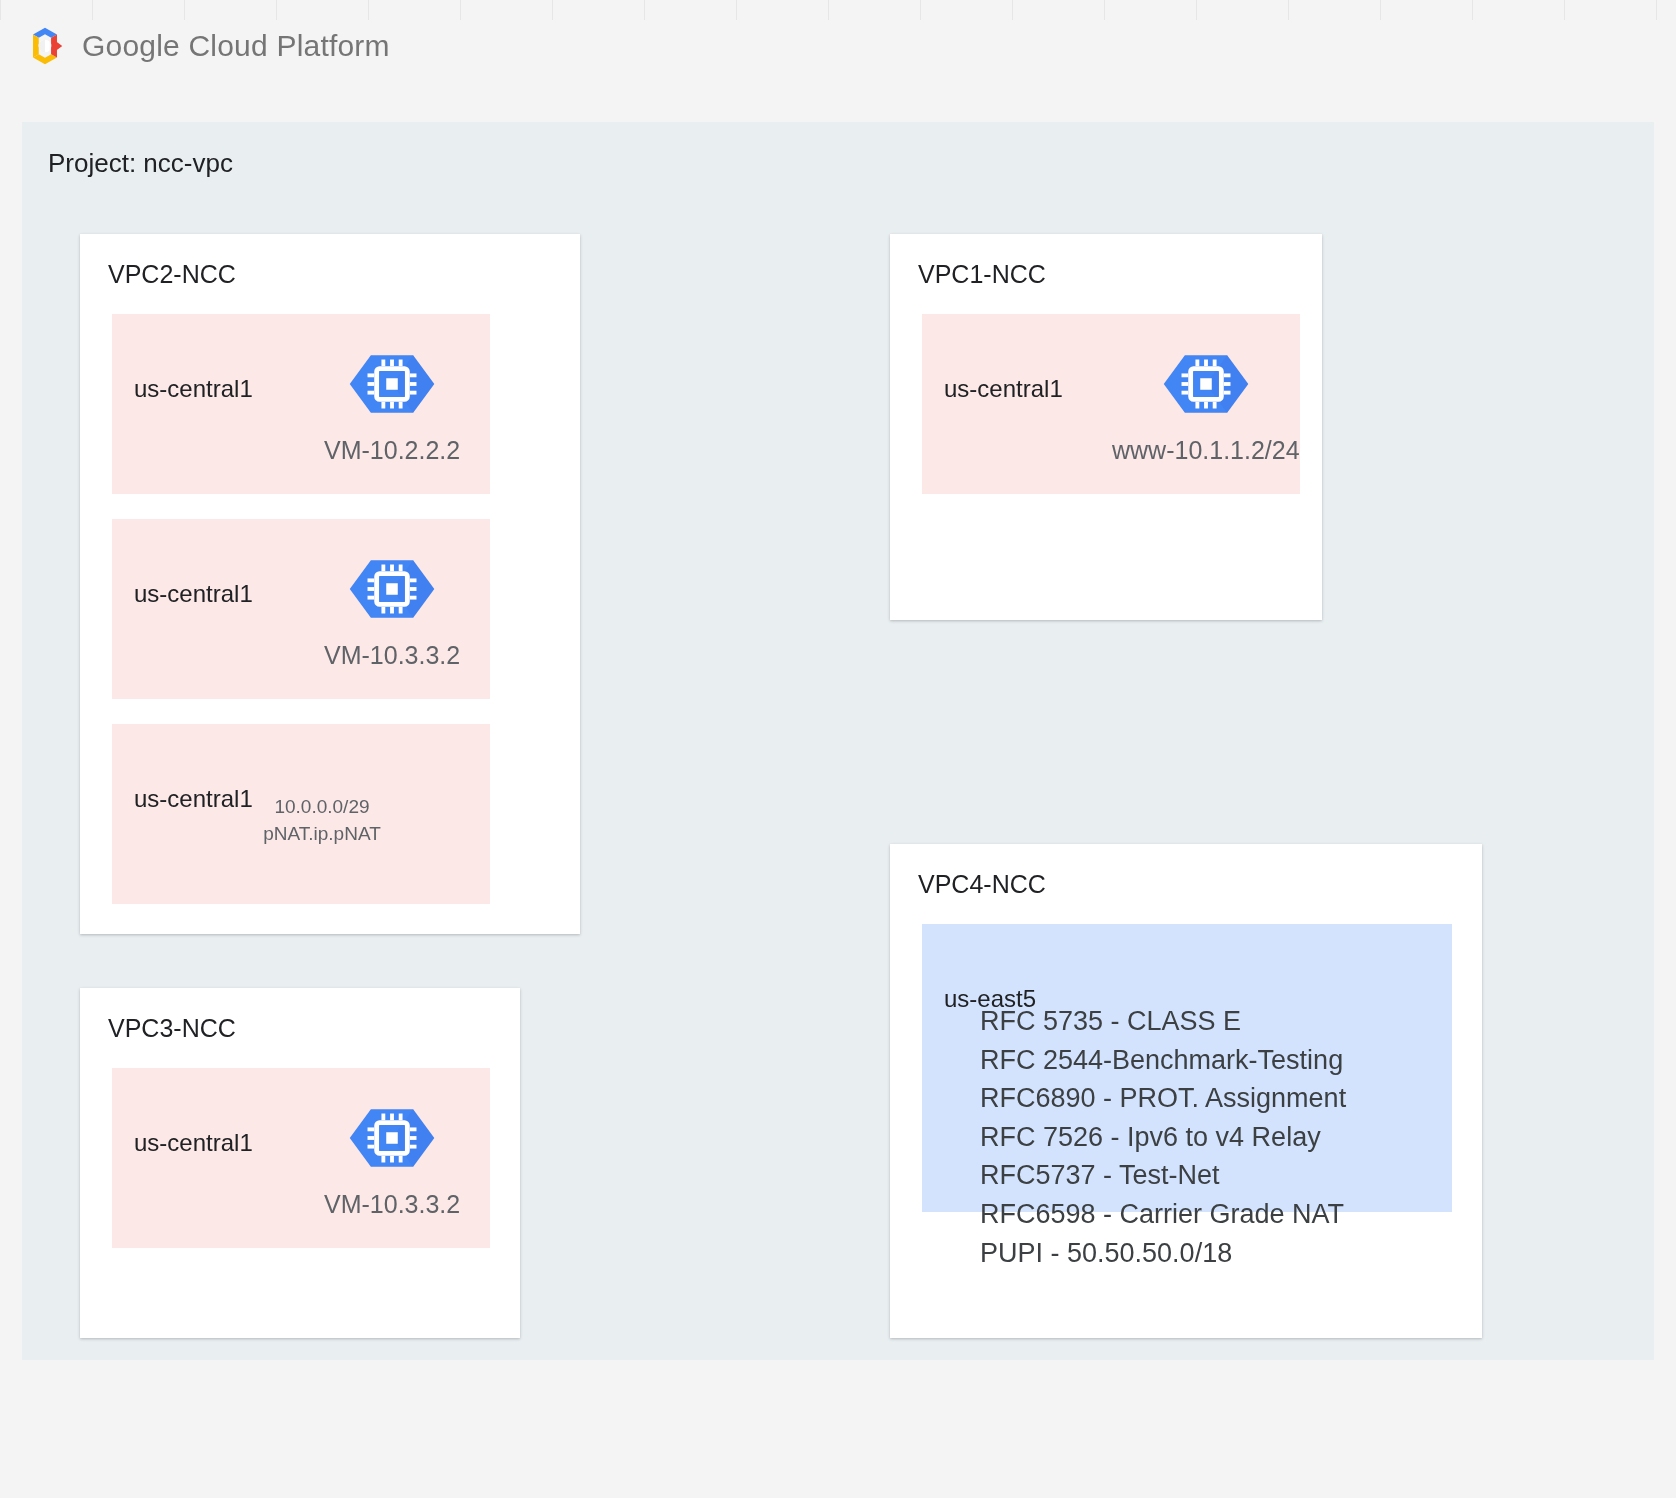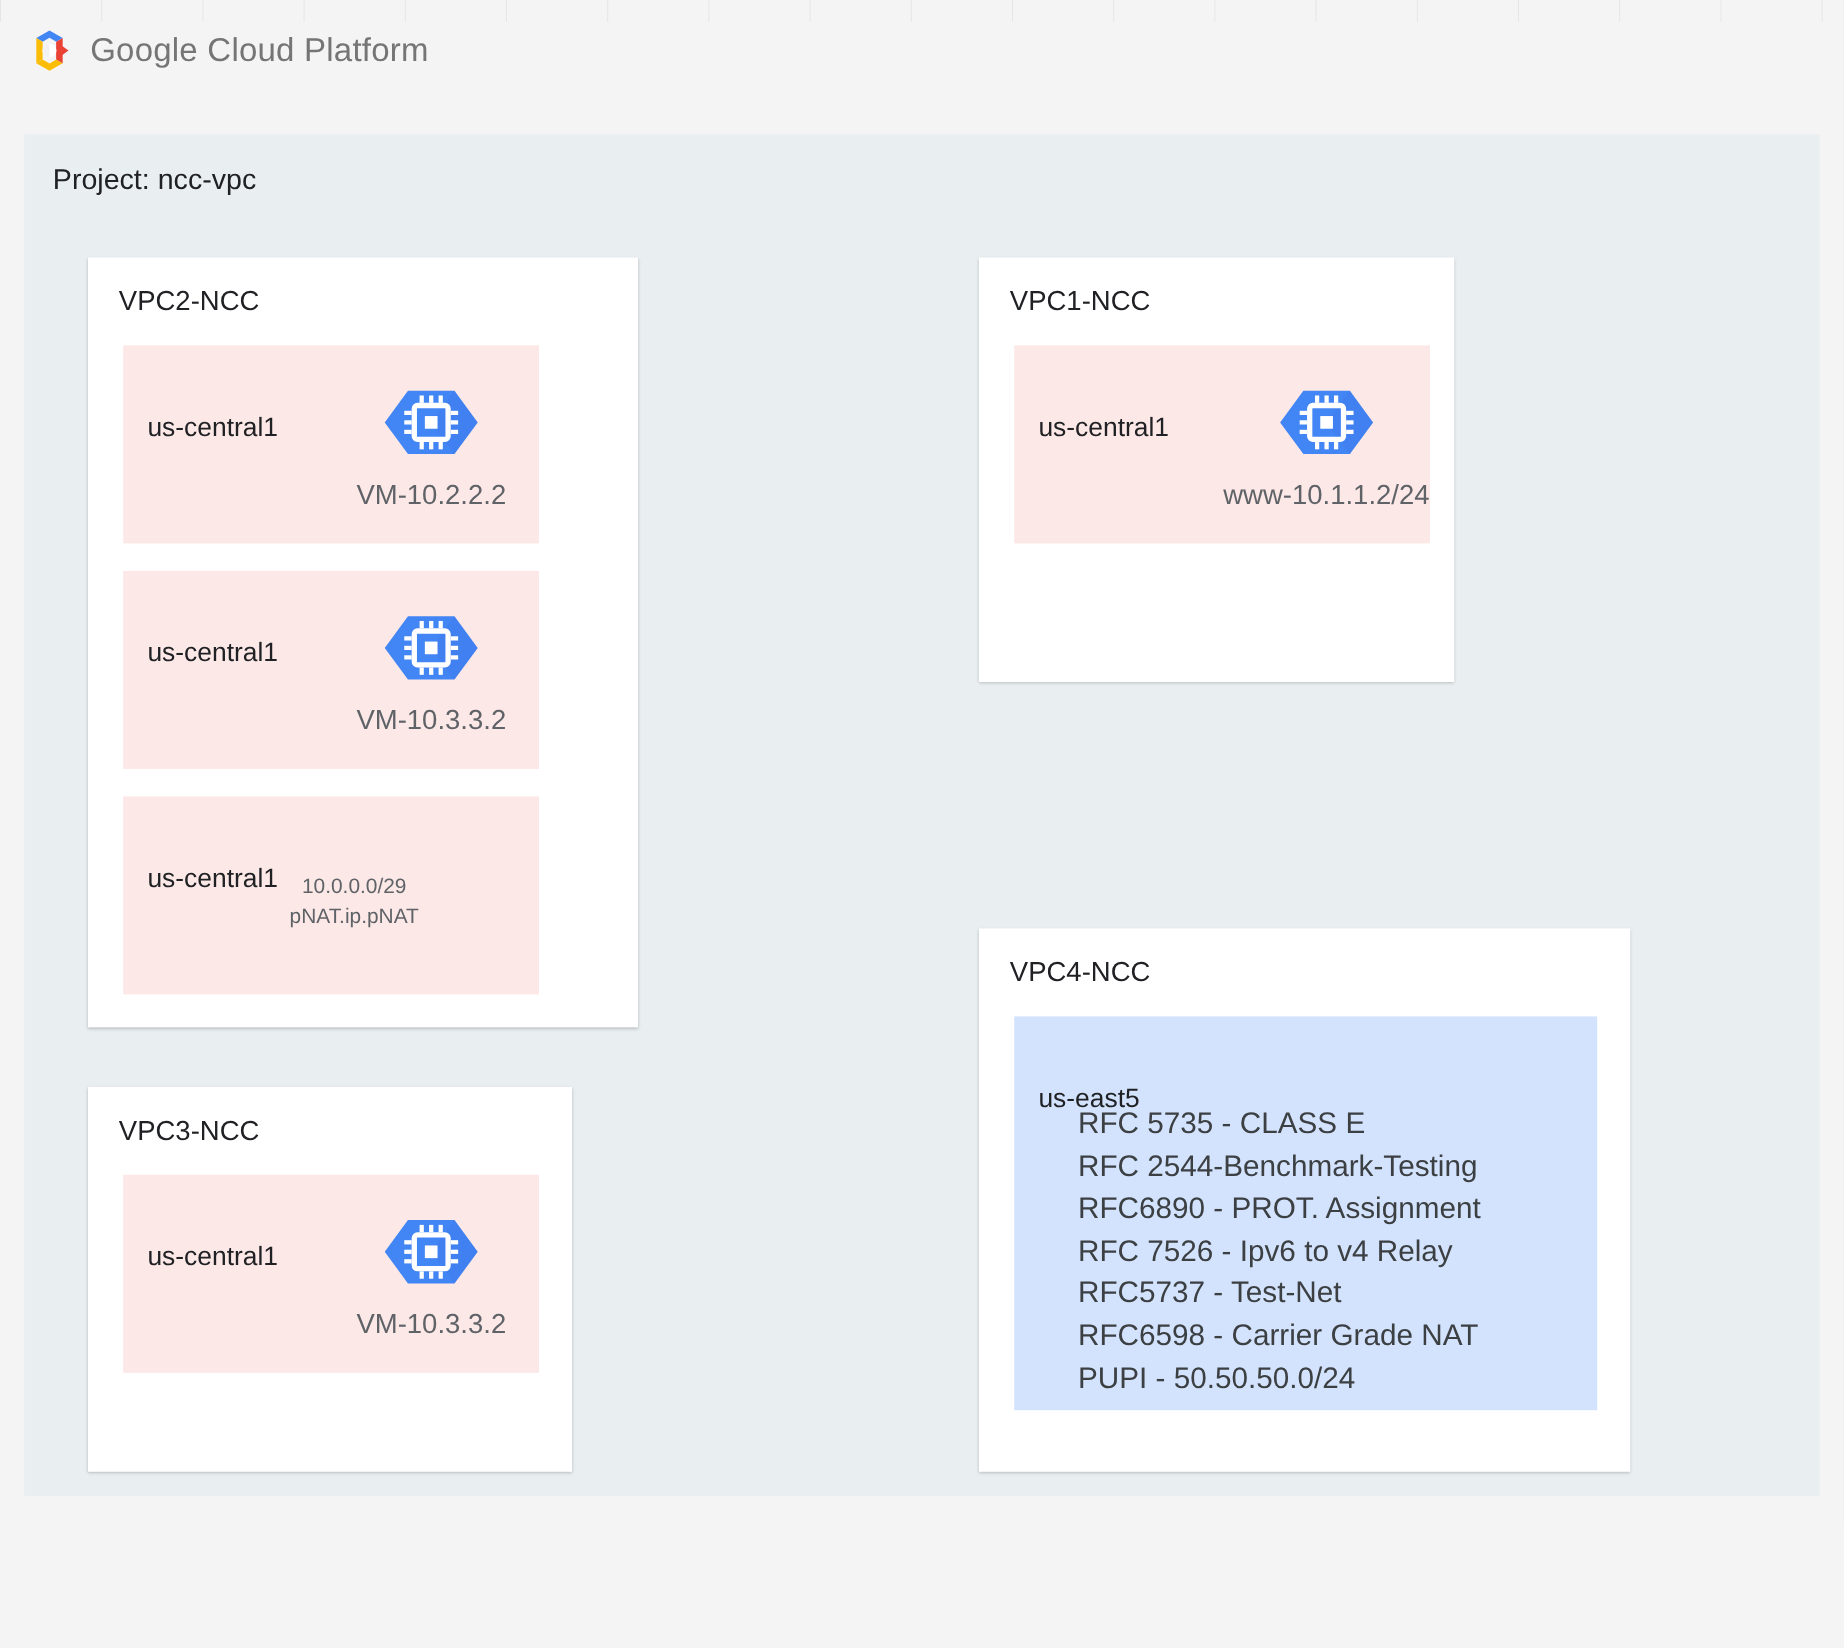--- a/index.html
+++ b/index.html
@@ -300,27 +300,27 @@
           </svg>
         </span>
         <span class="vm-caption">www-10.1.1.2/24</span>
       </div>
     </div>
   </div>
 
   <div class="vpc-card vpc4">
     <div class="vpc-title">VPC4-NCC</div>
 
-    <div class="region blue" style="left:32px; top:80px; width:530px; height:358px;">
+    <div class="region blue" style="left:32px; top:80px; width:530px; height:288px;">
       <div class="region-label">us-east5</div>
       <div class="rfc-list">
         <span class="rfc-line">RFC 5735 - CLASS E</span>
         <span class="rfc-line">RFC 2544-Benchmark-Testing</span>
         <span class="rfc-line">RFC6890 - PROT. Assignment</span>
         <span class="rfc-line">RFC 7526 - Ipv6 to v4 Relay</span>
         <span class="rfc-line">RFC5737 - Test-Net</span>
         <span class="rfc-line">RFC6598 - Carrier Grade NAT</span>
-        <span class="rfc-line">PUPI - 50.50.50.0/24</span>
+        <span class="rfc-line">PUPI - 50.50.50.0/18</span>
       </div>
     </div>
   </div>
 
 </div>
 
 </body></html>

